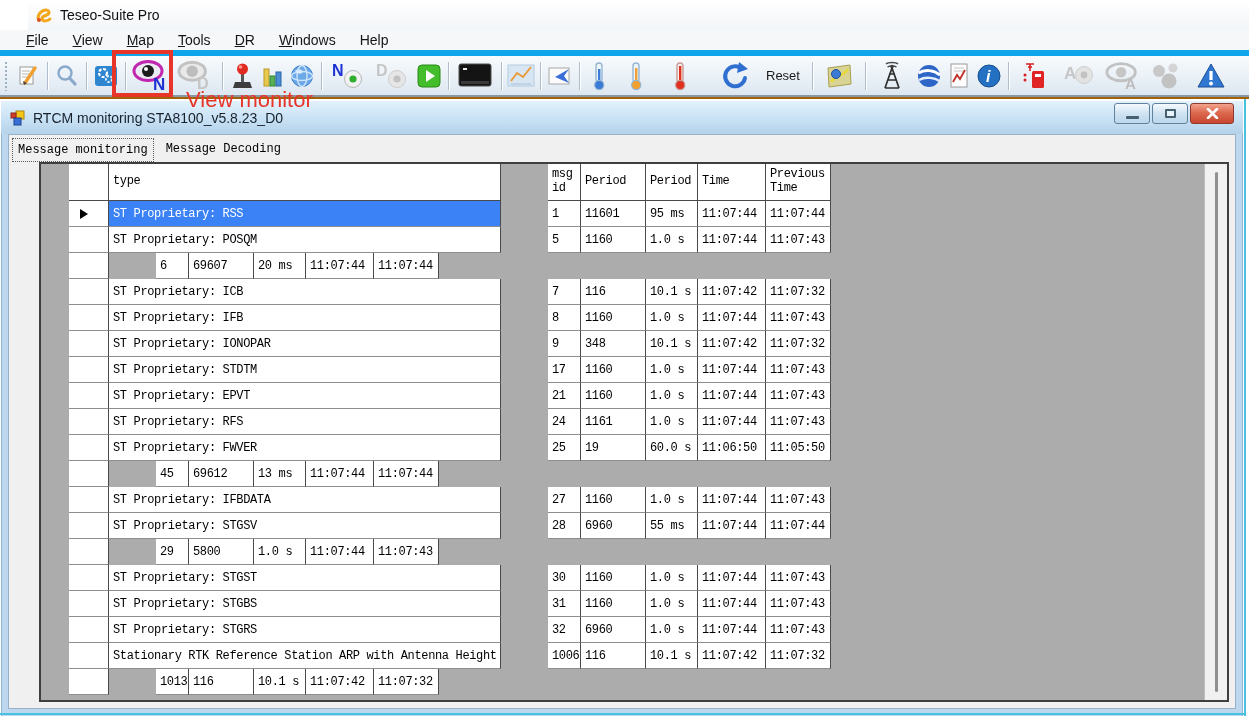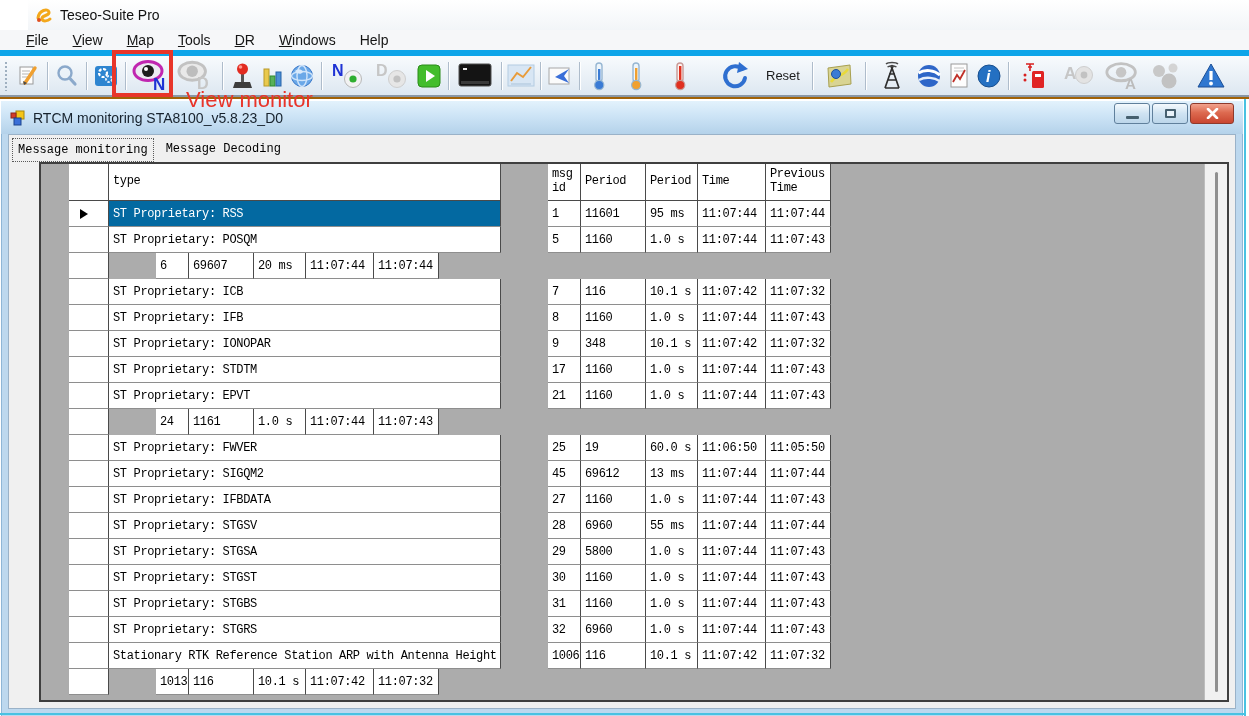--- a/index.html
+++ b/index.html
@@ -89,21 +89,21 @@
   .grow { display:flex; height:26px; }
   .cell { background:#ffffff; border-right:1px solid #4a4a4a; border-bottom:1px solid #8e8e8e;
     padding:0 4px; display:flex; align-items:center; white-space:nowrap; overflow:hidden; }
   .c0 { width:40px; flex:none; }
   .c1 { width:392px; flex:none; }
   .c2 { width:33px; flex:none;margin-left:47px; }
   .c3 { width:65px; flex:none; }
   .c4 { width:52px; flex:none; }
   .c5 { width:68px; flex:none; }
   .c6 { width:65px; flex:none; }
-  .cell.sel { background:#0369a1; color:#ffffff; }
+  .cell.sel { background:#3b82f6; color:#ffffff; }
   .arrow { width:0; height:0; border-left:8px solid #000;
     border-top:5px solid transparent; border-bottom:5px solid transparent; margin-left:7px; }
 
   svg text { font-family:"Liberation Sans", sans-serif; }
 </style>
 </head>
 <body>
 
 <div class="titlebar">
   <svg class="app-icon" viewBox="0 0 18 18">
@@ -471,38 +471,38 @@
                 <div class="cell c0"></div>
                 <div class="cell c1">ST Proprietary: EPVT</div>
                 <div class="cell c2">21</div>
                 <div class="cell c3">1160</div>
                 <div class="cell c4">1.0 s</div>
                 <div class="cell c5">11:07:44</div>
                 <div class="cell c6">11:07:43</div>
               </div>
               <div class="grow">
                 <div class="cell c0"></div>
+                <div class="cell c1">ST Proprietary: RFS</div>
                 <div class="cell c2">24</div>
                 <div class="cell c3">1161</div>
                 <div class="cell c4">1.0 s</div>
                 <div class="cell c5">11:07:44</div>
                 <div class="cell c6">11:07:43</div>
               </div>
               <div class="grow">
                 <div class="cell c0"></div>
                 <div class="cell c1">ST Proprietary: FWVER</div>
                 <div class="cell c2">25</div>
                 <div class="cell c3">19</div>
                 <div class="cell c4">60.0 s</div>
                 <div class="cell c5">11:06:50</div>
                 <div class="cell c6">11:05:50</div>
               </div>
               <div class="grow">
                 <div class="cell c0"></div>
-                <div class="cell c1">ST Proprietary: SIGQM2</div>
                 <div class="cell c2">45</div>
                 <div class="cell c3">69612</div>
                 <div class="cell c4">13 ms</div>
                 <div class="cell c5">11:07:44</div>
                 <div class="cell c6">11:07:44</div>
               </div>
               <div class="grow">
                 <div class="cell c0"></div>
                 <div class="cell c1">ST Proprietary: IFBDATA</div>
                 <div class="cell c2">27</div>
@@ -515,21 +515,20 @@
                 <div class="cell c0"></div>
                 <div class="cell c1">ST Proprietary: STGSV</div>
                 <div class="cell c2">28</div>
                 <div class="cell c3">6960</div>
                 <div class="cell c4">55 ms</div>
                 <div class="cell c5">11:07:44</div>
                 <div class="cell c6">11:07:44</div>
               </div>
               <div class="grow">
                 <div class="cell c0"></div>
-                <div class="cell c1">ST Proprietary: STGSA</div>
                 <div class="cell c2">29</div>
                 <div class="cell c3">5800</div>
                 <div class="cell c4">1.0 s</div>
                 <div class="cell c5">11:07:44</div>
                 <div class="cell c6">11:07:43</div>
               </div>
               <div class="grow">
                 <div class="cell c0"></div>
                 <div class="cell c1">ST Proprietary: STGST</div>
                 <div class="cell c2">30</div>

